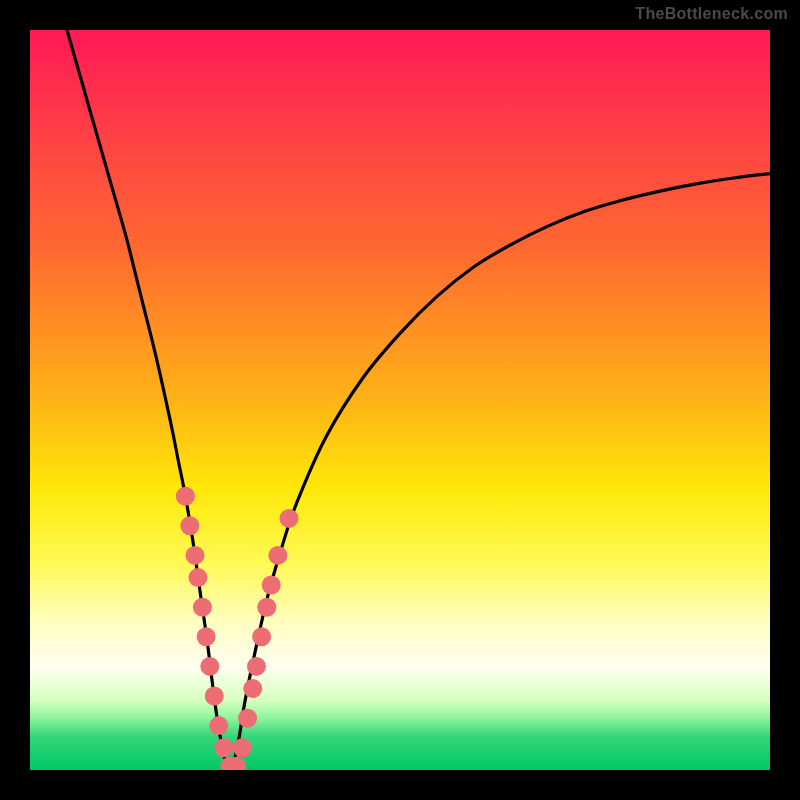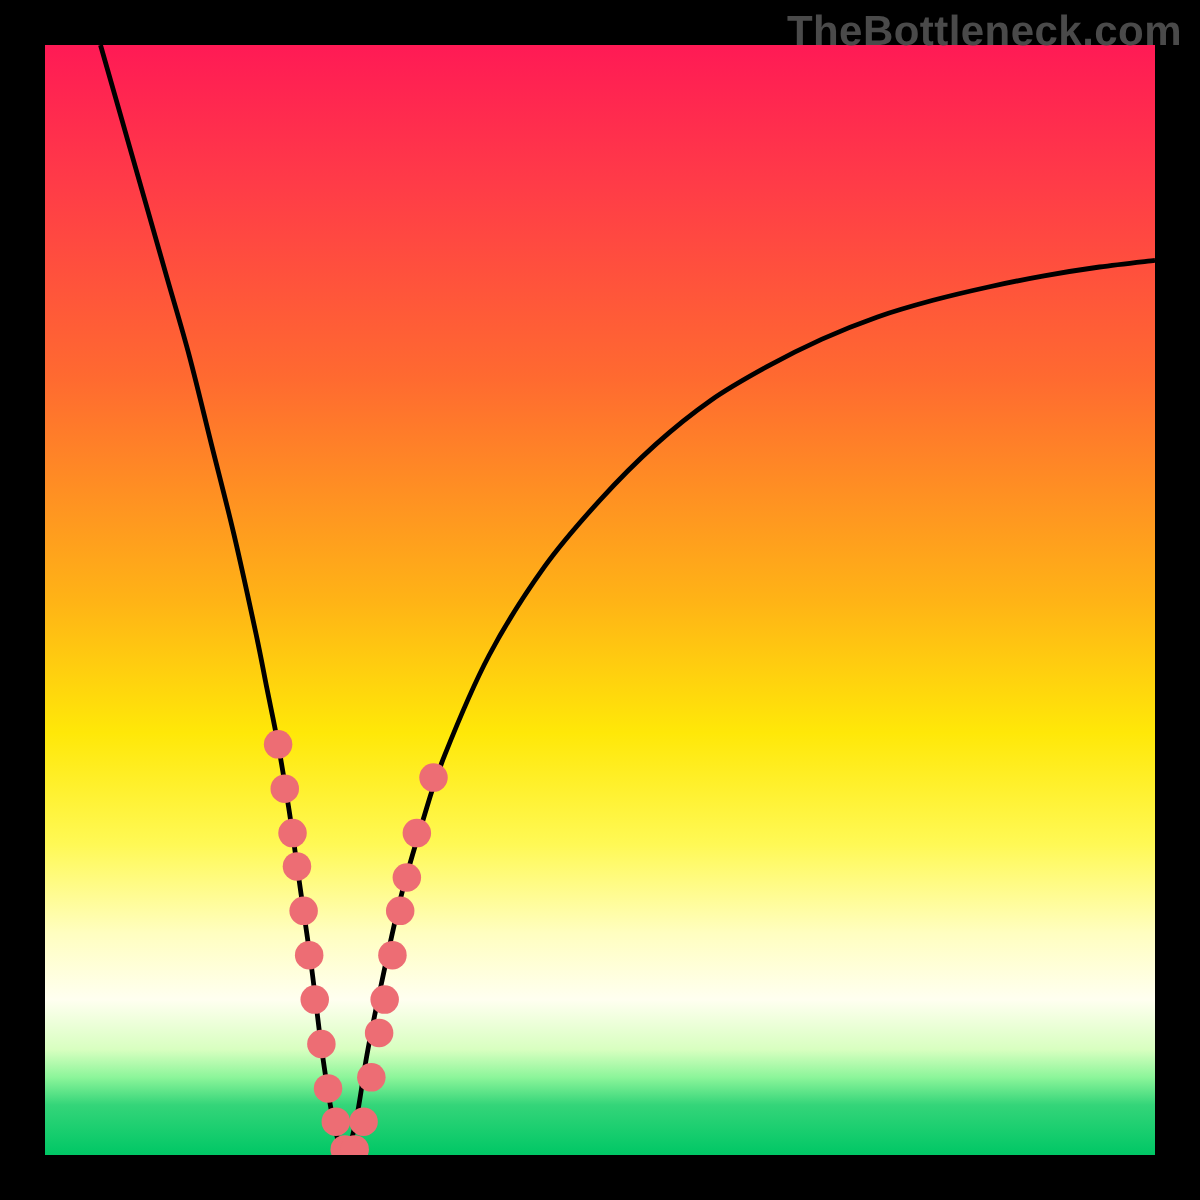--- a/index.html
+++ b/index.html
@@ -25,21 +25,21 @@
     left: 30px;
     width: 740px;
     height: 740px;
     overflow: hidden;
   }
   .watermark {
     position: absolute;
     top: 5px;
     right: 12px;
     color: #4a4a4a;
-    font-size: 28px;
+    font-size: 16px;
     font-weight: 600;
     letter-spacing: 0.3px;
     z-index: 10;
   }
   svg.curve {
     position: absolute;
     top: 0;
     left: 0;
     width: 740px;
     height: 740px;

